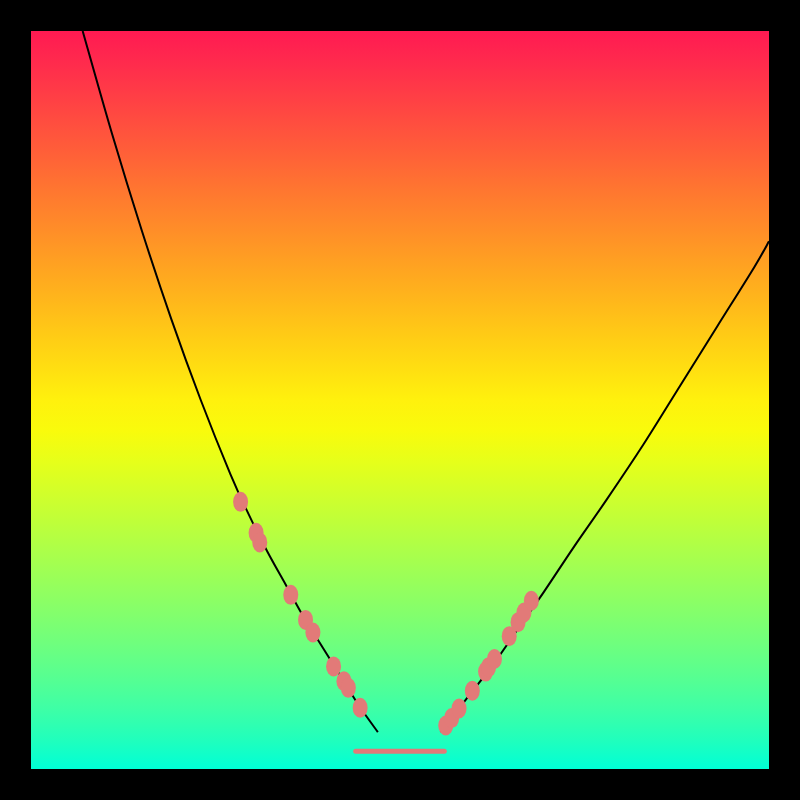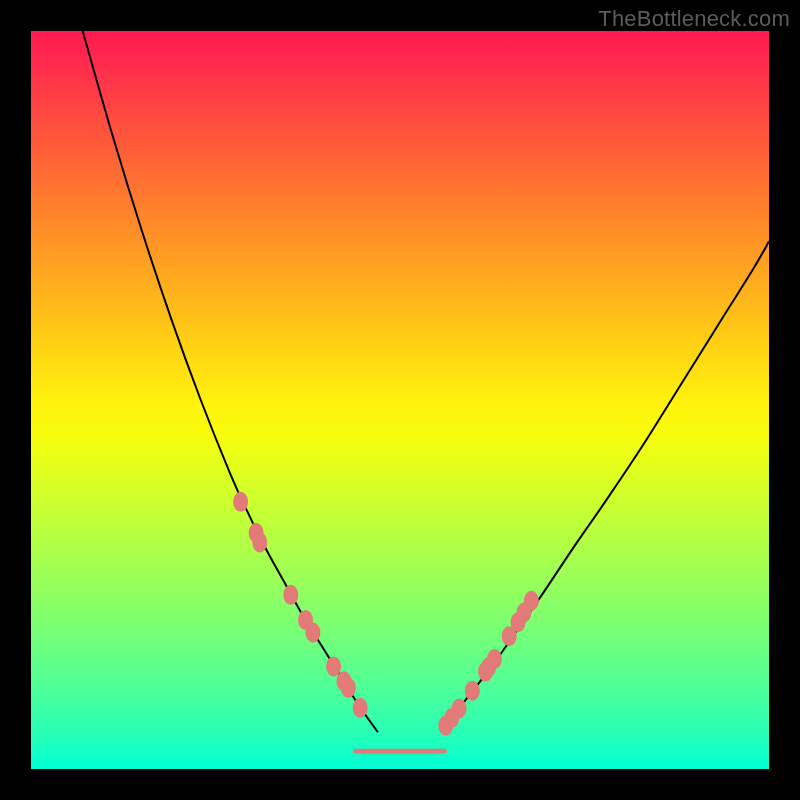--- a/index.html
+++ b/index.html
@@ -55,21 +55,20 @@
   }
   .bead {
     stroke: none;
   }
 </style>
 </head>
 <body>
 
 <div class="frame">
   <div class="plot" id="plot-bg" style="background: linear-gradient(rgb(255, 26, 82), rgb(255, 42, 77), rgb(255, 60, 70), rgb(255, 78, 63), rgb(255, 96, 56), rgb(255, 115, 49), rgb(255, 133, 43), rgb(255, 151, 37), rgb(255, 169, 31), rgb(255, 187, 26), rgb(255, 205, 21), rgb(255, 223, 17), rgb(255, 241, 13), rgb(249, 251, 12), rgb(230, 255, 26), rgb(210, 255, 42), rgb(190, 255, 58), rgb(170, 255, 75), rgb(150, 255, 92), rgb(130, 255, 109), rgb(109, 255, 127), rgb(87, 255, 145), rgb(63, 255, 165), rgb(34, 255, 187), rgb(0, 255, 214));"></div>
-  <div class="watermark">TheBottleneck.com</div>
 
   <svg id="chart-svg" viewBox="0 0 738 738">
     <path id="left-curve" class="curve" d="M 51.660000000000004 0 C 56.580000000000005 17.220000000000002, 71.34 70.11000000000001, 81.18 103.32000000000001 C 91.02000000000001 136.53, 100.86 168.51000000000002, 110.7 199.26000000000002 C 120.54 230.01000000000002, 130.38 259.53, 140.22 287.82 C 150.06 316.11, 159.9 343.17, 169.74 369 C 179.58 394.83, 191.26500000000001 423.735, 199.26000000000002 442.8 C 207.25500000000002 461.865, 211.55999999999997 470.475, 217.70999999999998 483.39000000000004 C 223.85999999999999 496.30500000000006, 230.01 508.6050000000001, 236.16 520.2900000000001 C 242.31 531.975, 248.45999999999998 542.4300000000001, 254.60999999999999 553.5 C 260.76 564.5699999999999, 266.91 576.255, 273.06 586.71 C 279.21 597.1650000000001, 285.36 606.39, 291.51 616.23 C 297.65999999999997 626.07, 303.80999999999995 635.91, 309.96 645.75 C 316.11 655.59, 322.26000000000005 666.045, 328.41 675.27 C 334.56 684.495, 343.78499999999997 696.7950000000001, 346.85999999999996 701.1"></path>
     <path id="right-curve" class="curve" d="M 409.59000000000003 701.1 C 413.89500000000004 695.565, 426.80999999999995 678.96, 435.41999999999996 667.89 C 444.03 656.8199999999999, 452.64 646.3649999999999, 461.25 634.68 C 469.86 622.995, 478.47 610.08, 487.08000000000004 597.7800000000001 C 495.69000000000005 585.4800000000001, 503.685 574.41, 512.91 560.88 C 522.135 547.35, 531.9749999999999 531.975, 542.43 516.6 C 552.885 501.225, 563.9549999999999 485.85, 575.64 468.63 C 587.325 451.40999999999997, 600.24 432.345, 612.54 413.28000000000003 C 624.8399999999999 394.21500000000003, 637.1400000000001 373.92, 649.44 354.24 C 661.74 334.56, 674.0400000000001 314.88, 686.34 295.2 C 698.64 275.52, 714.63 250.30499999999995, 723.24 236.15999999999997 C 731.85 222.015, 735.54 214.635, 738 210.33"></path>
     <line id="flat" class="flatline" x1="324.72" y1="720.288" x2="413.28000000000003" y2="720.288" stroke="#e27a78"></line>
     <g id="beads-left">
         <ellipse cx="209.59199999999998" cy="470.844" rx="7.5" ry="10" class="bead" fill="#e27a78"></ellipse>
         <ellipse cx="225.09" cy="501.84" rx="7.5" ry="10" class="bead" fill="#e27a78"></ellipse>
         <ellipse cx="228.78" cy="511.434" rx="7.5" ry="10" class="bead" fill="#e27a78"></ellipse>
         <ellipse cx="259.776" cy="563.832" rx="7.5" ry="10" class="bead" fill="#e27a78"></ellipse>

